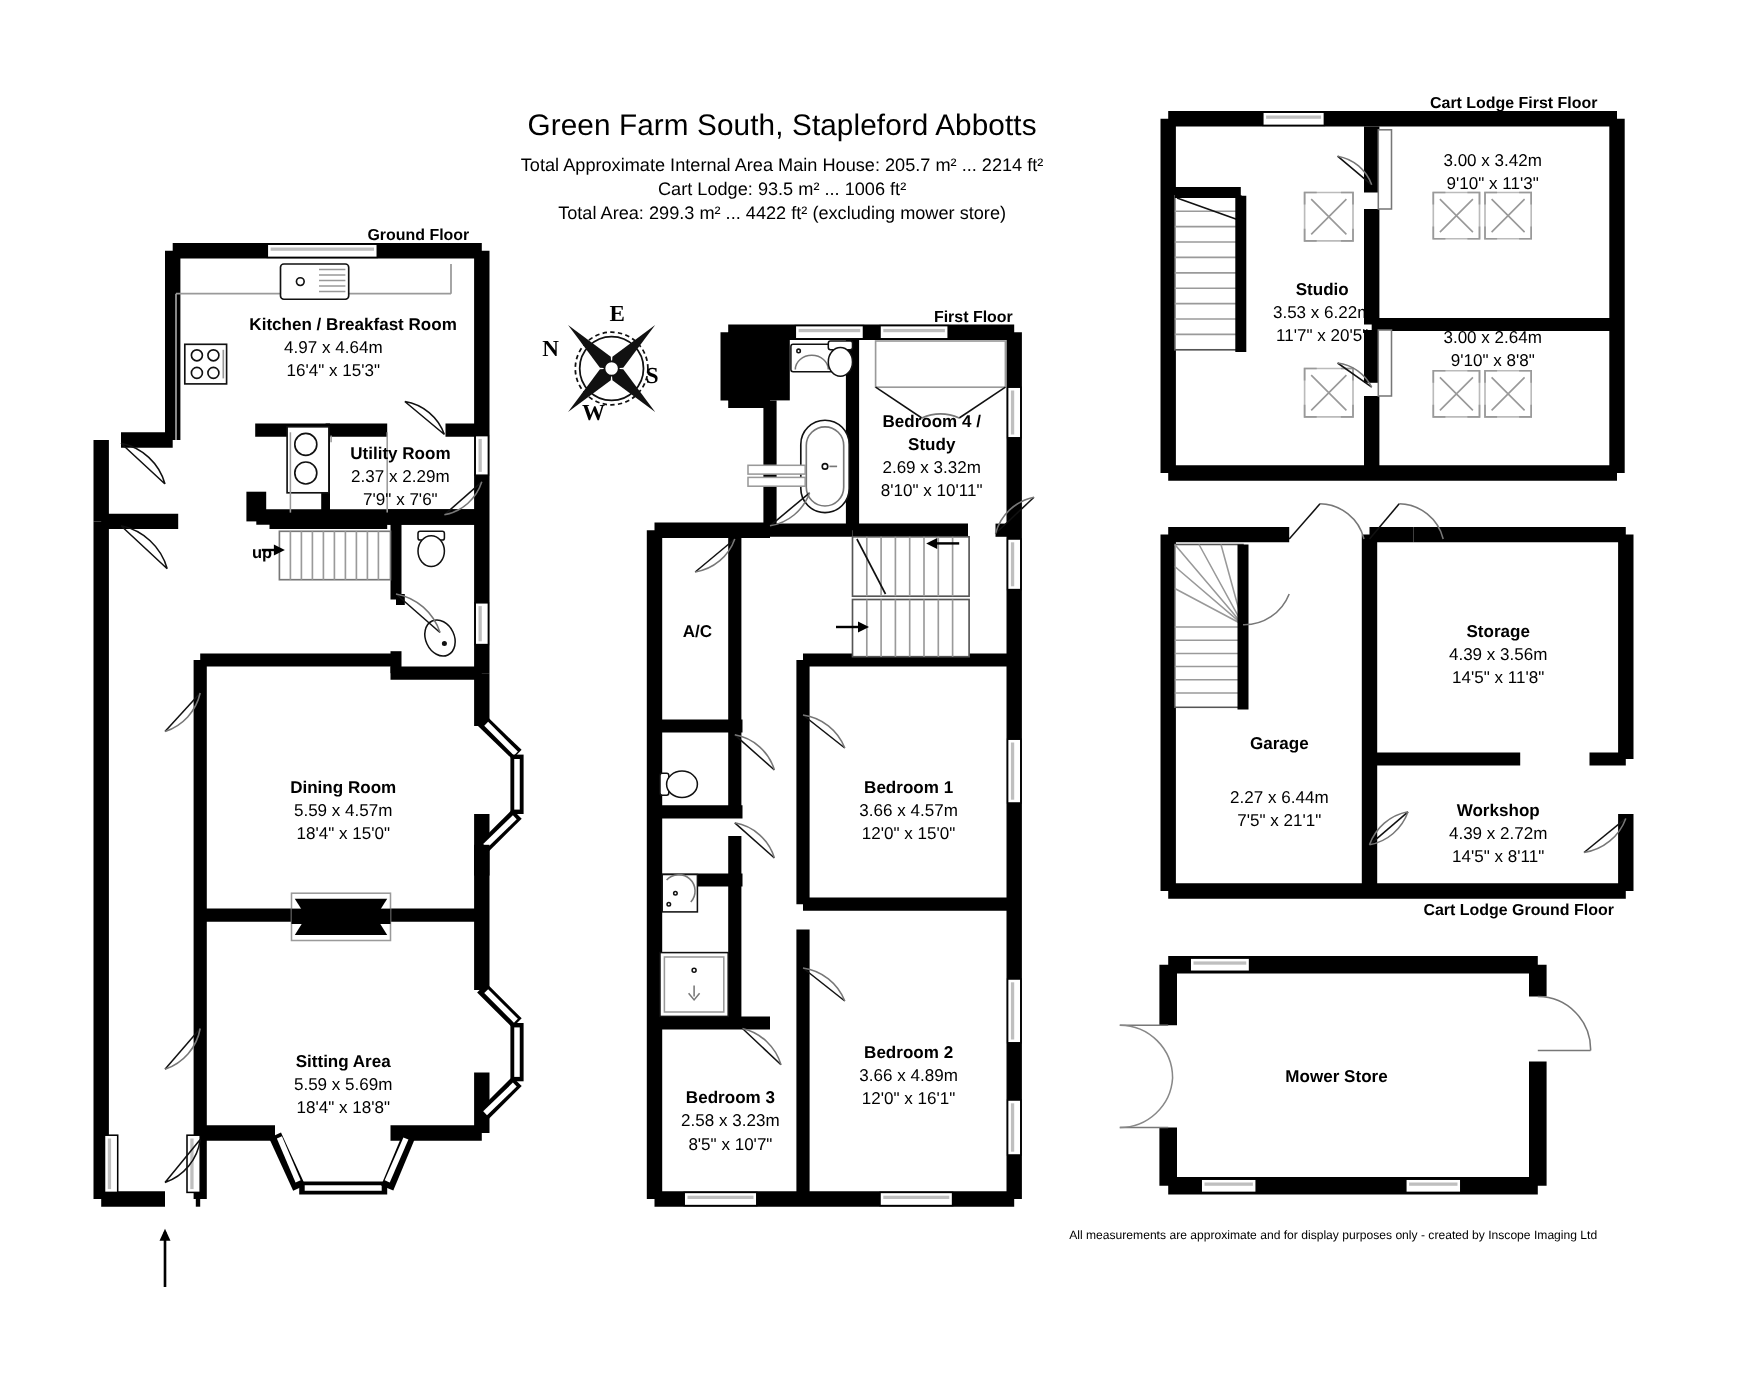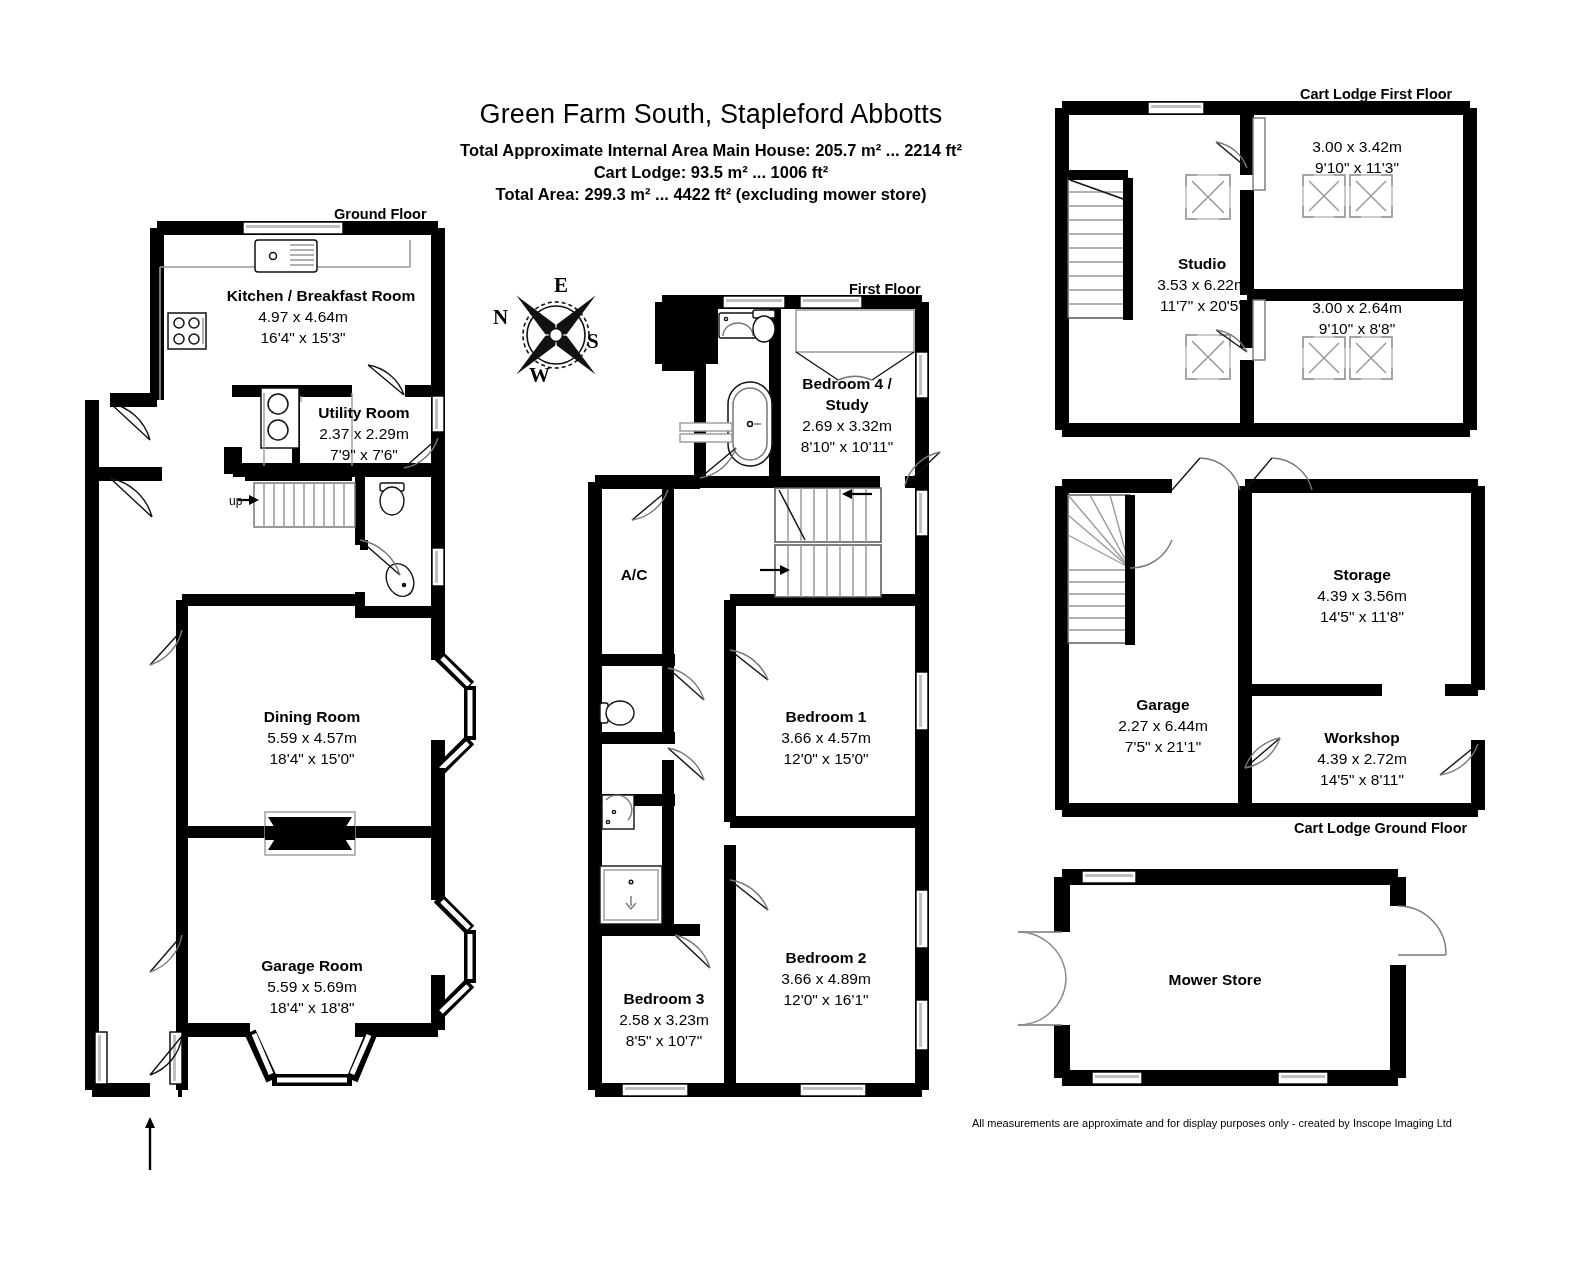--- a/index.html
+++ b/index.html
@@ -1,27 +1,27 @@
 <!DOCTYPE html>
 <html><head>
 <meta charset="utf-8">
 <style>
   html,body{margin:0;padding:0;background:#ffffff;}
   body{width:1592px;height:1273px;position:relative;overflow:hidden;
        font-family:"Liberation Sans","DejaVu Sans",sans-serif;color:#000;}
   .plan{position:absolute;left:0;top:0;width:1592px;height:1273px;}
   .txt{position:absolute;white-space:nowrap;}
   .title{font-size:27px;font-weight:400;letter-spacing:0.1px;}
-  .sub{font-size:16.5px;font-weight:700;}
+  .sub{font-size:16.5px;font-weight:400;}
   .sectlbl{font-size:14.5px;font-weight:bold;}
   .rmname{font-size:15.5px;font-weight:bold;text-align:center;}
   .rmdim{font-size:15.5px;font-weight:400;text-align:center;}
   .ctr{transform:translateX(-50%);text-align:center;}
   .footer{font-size:11px;margin-left:28px;}
-  .upl{font-size:12px;font-weight:400;}
+  .upl{font-size:15px;font-weight:700;}
   .compassltr{font-family:"Liberation Serif","DejaVu Serif",serif;font-weight:bold;font-size:21px;}
   svg{display:block;}
 </style>
 </head>
 <body>
 
 <div class="txt title ctr" style="left:711px;top:99px;">Green Farm South, Stapleford Abbotts</div>
 <div class="txt sub ctr" style="left:711px;top:141px;">Total Approximate Internal Area Main House: 205.7 m² ... 2214 ft²</div>
 <div class="txt sub ctr" style="left:711px;top:163px;">Cart Lodge: 93.5 m² ... 1006 ft²</div>
 <div class="txt sub ctr" style="left:711px;top:185px;">Total Area: 299.3 m² ... 4422 ft² (excluding mower store)</div>
@@ -476,21 +476,21 @@
   <div class="txt rmdim ctr" style="left:364px;top:446px;">7'9" x 7'6"</div>
 </div>
 
 <div>
   <div class="txt rmname ctr" style="left:312px;top:708px;">Dining Room</div>
   <div class="txt rmdim ctr" style="left:312px;top:729px;">5.59 x 4.57m</div>
   <div class="txt rmdim ctr" style="left:312px;top:750px;">18'4" x 15'0"</div>
 </div>
 
 <div>
-  <div class="txt rmname ctr" style="left:312px;top:957px;">Garage Room</div>
+  <div class="txt rmname ctr" style="left:312px;top:957px;">Sitting Area</div>
   <div class="txt rmdim ctr" style="left:312px;top:978px;">5.59 x 5.69m</div>
   <div class="txt rmdim ctr" style="left:312px;top:999px;">18'4" x 18'8"</div>
 </div>
 
 <div class="txt upl" style="left:229px;top:494px;">up</div>
 
 <div>
   <div class="txt rmname ctr" style="left:847px;top:375px;">Bedroom 4 /</div>
   <div class="txt rmname ctr" style="left:847px;top:396px;">Study</div>
   <div class="txt rmdim ctr" style="left:847px;top:417px;">2.69 x 3.32m</div>
@@ -533,21 +533,21 @@
   <div class="txt rmdim ctr" style="left:1357px;top:320px;">9'10" x 8'8"</div>
 </div>
 
 <div>
   <div class="txt rmname ctr" style="left:1362px;top:566px;">Storage</div>
   <div class="txt rmdim ctr" style="left:1362px;top:587px;">4.39 x 3.56m</div>
   <div class="txt rmdim ctr" style="left:1362px;top:608px;">14'5" x 11'8"</div>
 </div>
 
 <div>
-  <div class="txt rmname ctr" style="left:1163px;top:696px;">Garage</div>
+  <div class="txt rmname ctr" style="left:1163px;top:668px;">Garage</div>
   <div class="txt rmdim ctr" style="left:1163px;top:717px;">2.27 x 6.44m</div>
   <div class="txt rmdim ctr" style="left:1163px;top:738px;">7'5" x 21'1"</div>
 </div>
 
 <div>
   <div class="txt rmname ctr" style="left:1362px;top:729px;">Workshop</div>
   <div class="txt rmdim ctr" style="left:1362px;top:750px;">4.39 x 2.72m</div>
   <div class="txt rmdim ctr" style="left:1362px;top:771px;">14'5" x 8'11"</div>
 </div>
 

